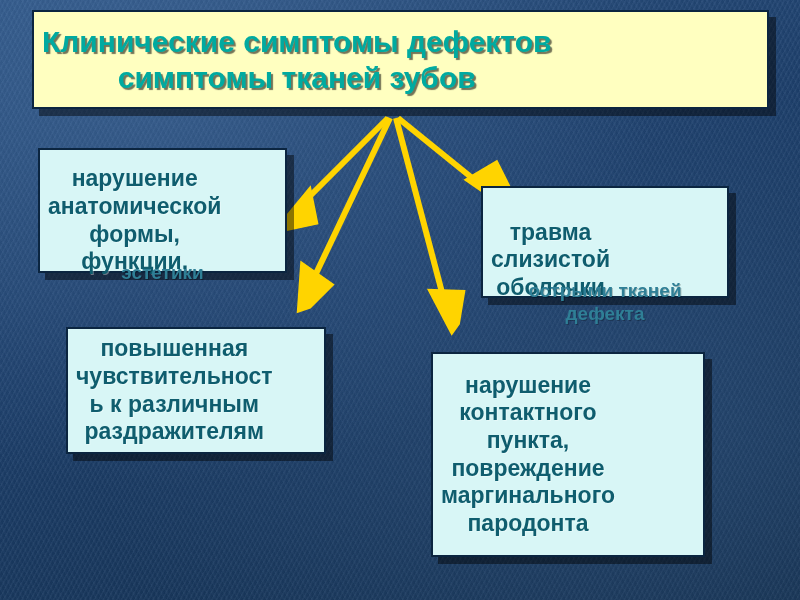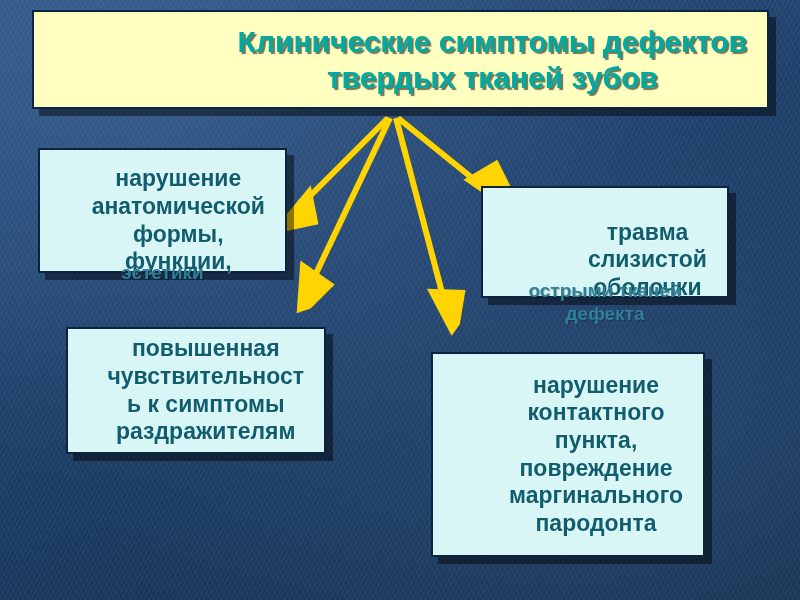--- a/index.html
+++ b/index.html
@@ -34,23 +34,23 @@
     pointer-events: none;
   }
   .box {
     position: absolute;
     box-sizing: border-box;
     border: 2px solid #0b2540;
     background: #d8f6f6;
     box-shadow: 7px 7px 0 rgba(0,0,0,0.45);
     display: flex;
     align-items: center;
-    justify-content: flex-end;
+    justify-content: flex-start;
     text-align: center;
-    padding: 6px 20px;
+    padding: 6px 8px;
   }
   .title-box {
     left: 32px;
     top: 10px;
     width: 737px;
     height: 99px;
     background: #ffffc0;
     border: 2px solid #0b2540;
   }
   .title-text {
@@ -139,21 +139,21 @@
       <polygon points="504,204 469,180 496,164 509,190"></polygon>
 
       <line x1="396" y1="118" x2="444" y2="300"></line>
       <polygon points="452,330 432,292 462,293 457,323"></polygon>
     </g>
   </svg>
 
   <div class="box title-box">
     <div class="title-text">
       <span>Клинические симптомы дефектов</span><br>
-      <span>твердых тканей зубов</span>
+      <span>симптомы тканей зубов</span>
     </div>
   </div>
 
   <div class="box" id="box-anatomy">
     <div class="node-text" style="white-space: pre-line;">нарушение
 анатомической
 формы,
 функции,</div>
   </div>
   <div class="overflow-text" id="overflow-anatomy" style="white-space: pre-line;">эстетики</div>
@@ -162,21 +162,21 @@
     <div class="node-text" style="white-space: pre-line;">травма
 слизистой
 оболочки</div>
   </div>
   <div class="overflow-text" id="overflow-trauma" style="white-space: pre-line;">острыми тканей
 дефекта</div>
 
   <div class="box" id="box-sensitivity">
     <div class="node-text" style="white-space: pre-line;">повышенная
 чувствительност
-ь к симптомы
+ь к различным
 раздражителям</div>
   </div>
 
   <div class="box" id="box-contact">
     <div class="node-text" style="white-space: pre-line;">нарушение
 контактного
 пункта,
 повреждение
 маргинального
 пародонта</div>

